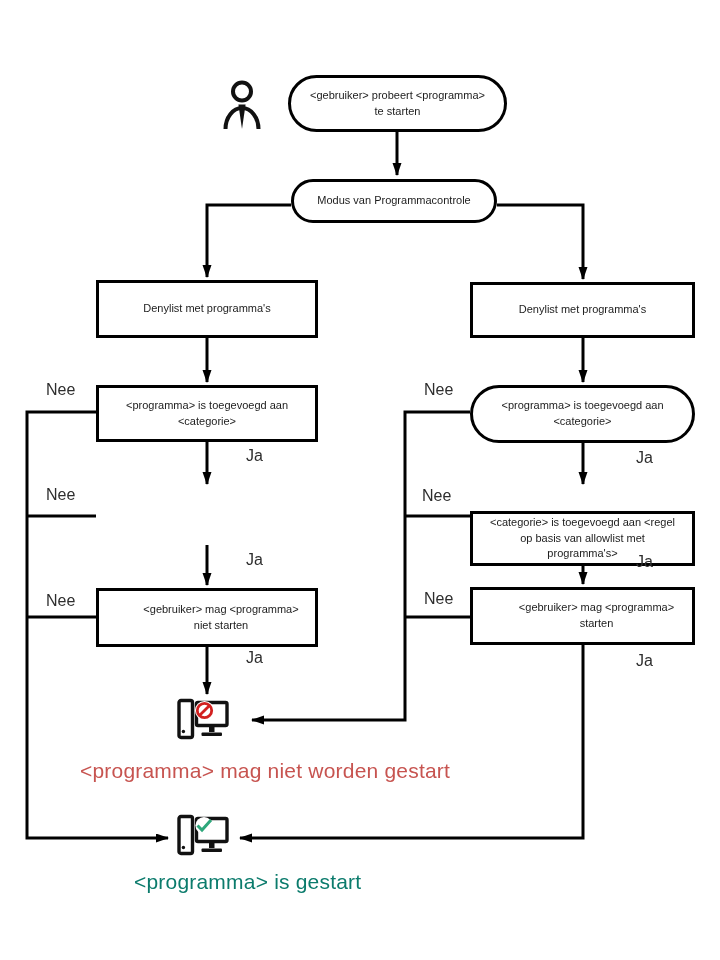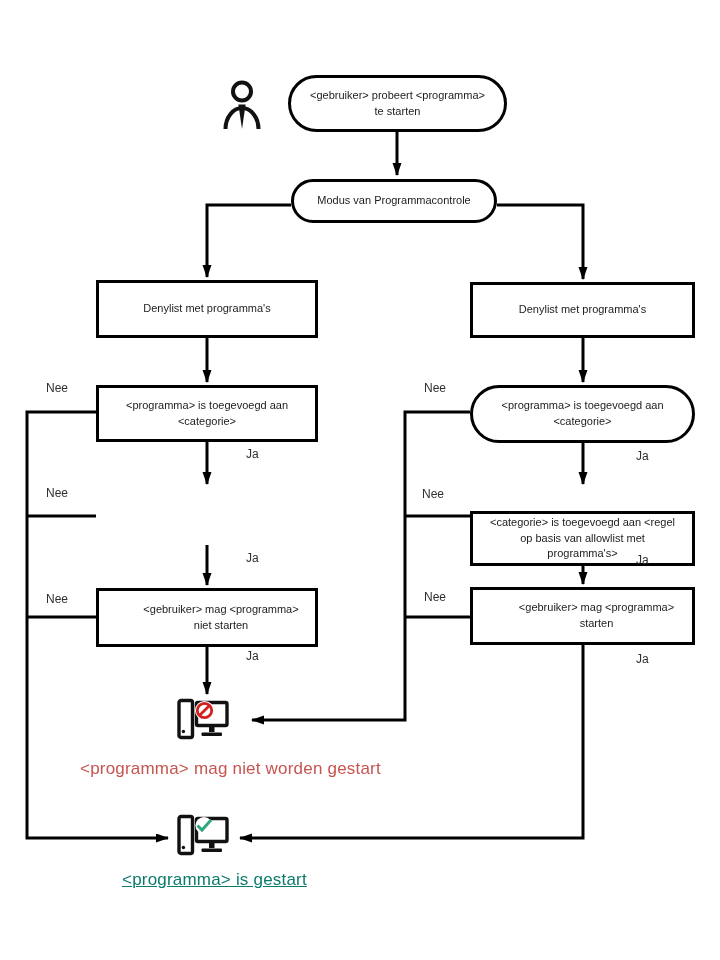--- a/index.html
+++ b/index.html
@@ -16,22 +16,22 @@
     font-family:"Liberation Sans","DejaVu Sans",sans-serif;
   }
   #edges{position:absolute;left:0;top:0;width:720px;height:960px;}
   #edges path{stroke:var(--line);stroke-width:3;fill:none;}
   .node{
     position:absolute;box-sizing:border-box;border:3px solid var(--line);background:#fff;
     display:flex;align-items:center;justify-content:center;text-align:center;
     font-size:11px;line-height:1.45;color:#1c1c1c;padding:4px 16px;z-index:2;
   }
   .stadium{border-radius:30px;}
-  .edge-label{position:absolute;font-size:12px;color:var(--label);z-index:2;}
-  .outcome{position:absolute;font-size:17px;z-index:2;letter-spacing:0.2px;}
+  .edge-label{position:absolute;font-size:16px;color:var(--label);z-index:2;}
+  .outcome{position:absolute;font-size:21px;z-index:2;letter-spacing:0.2px;}
   .outcome.denied{color:var(--denied);}
   .outcome.allowed{color:var(--allowed);}
   .icon{position:absolute;z-index:2;}
   .badge-red{stroke:var(--badge-red);}
   .badge-green{stroke:var(--badge-green);}
 </style>
 </head>
 <body>
 
 <div id="canvas">
@@ -114,15 +114,15 @@
     <rect x="2" y="2.5" width="13.5" height="37" rx="2" fill="#fff" stroke="#111" stroke-width="3.4"></rect>
     <circle cx="6.4" cy="33.5" r="1.7" fill="#111"></circle>
     <rect x="19.5" y="4.5" width="30.5" height="23" rx="1.5" fill="#fff" stroke="#111" stroke-width="3.4"></rect>
     <rect x="32" y="27.5" width="5.5" height="6.5" fill="#111"></rect>
     <rect x="24.5" y="34.5" width="20.5" height="3.6" rx="1" fill="#111"></rect>
     <circle cx="27" cy="11.5" r="8.6" fill="#fff"></circle>
     <polyline points="20.5,11.5 25,16 34,6" fill="none" class="badge-green" stroke-width="3"></polyline>
   </svg>
 
   <div class="outcome denied" style="left:80px;top:759px;">&lt;programma&gt; mag niet worden gestart</div>
-  <div class="outcome allowed" style="left:122px;top:870px;text-decoration:underline;">&lt;programma&gt; is gestart</div>
+  <div class="outcome allowed" style="left:134px;top:870px;">&lt;programma&gt; is gestart</div>
 
 </div>
 
 </body></html>

